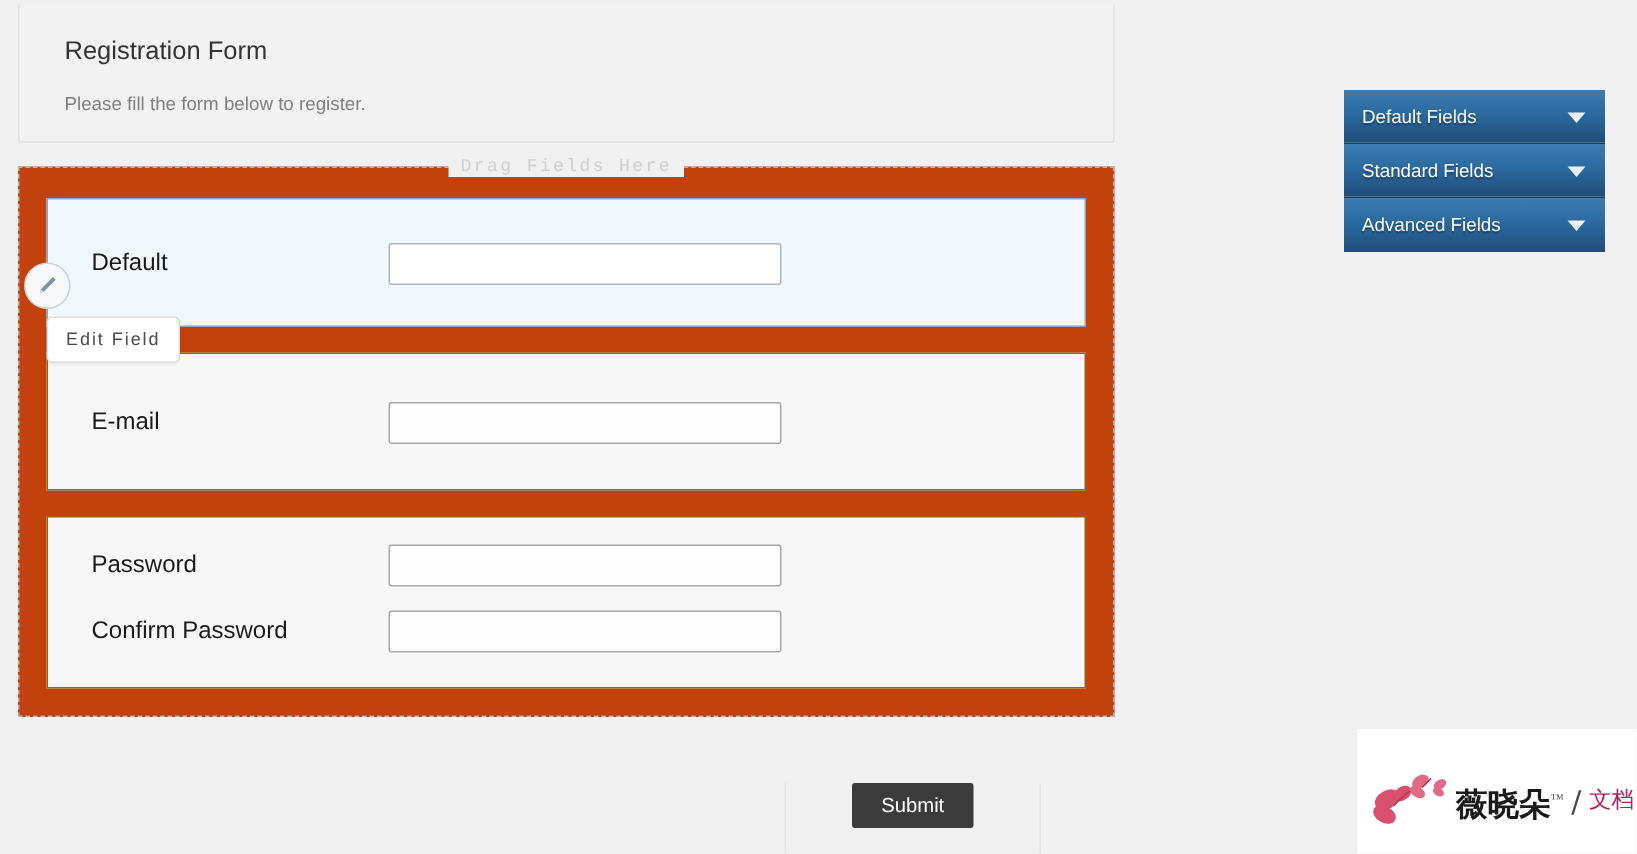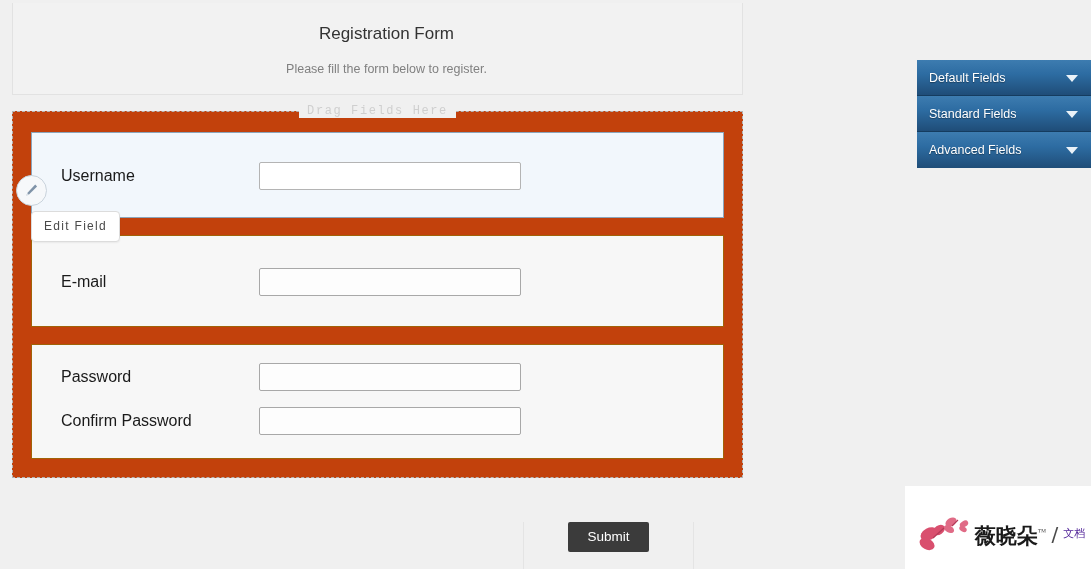--- a/index.html
+++ b/index.html
@@ -26,21 +26,20 @@
 
   
   #form-header-panel {
     box-sizing: border-box;
     width: 731px;
     background: #f2f2f2;
     border: 1px solid #e2e2e2;
     border-top: none;
     padding: 16px 12px 18px 30px;
     margin-top: 3px;
-    text-align: center;
   }
   #form-title {
     font-size: 17px;
     color: #333333;
     font-weight: normal;
     margin: 0 0 0 0;
     padding: 3px 0 0 0;
     line-height: 24px;
   }
   #form-subtitle {
@@ -192,21 +191,21 @@
     font-family: "Liberation Sans", sans-serif;
     font-size: 13.5px;
     padding: 7px 19px 8px 19px;
     cursor: pointer;
     line-height: 15px;
   }
 
   
   #fields-panel {
     position: absolute;
-    left: 917px;
+    left: 896px;
     top: 60px;
     width: 174px;
   }
   .panel-header {
     box-sizing: border-box;
     position: relative;
     height: 36px;
     background: linear-gradient(to bottom, #3d7cb0 0%, #2d6ca2 40%, #1f4d78 100%);
     border-bottom: 1px solid #153c5f;
     color: #ffffff;
@@ -263,23 +262,23 @@
     font-weight: normal;
   }
   #watermark-slash {
     font-family: "DejaVu Sans", sans-serif;
     font-size: 20px;
     color: #4a4a4a;
     padding: 0 3px;
     line-height: 22px;
   }
   #watermark-sub {
-    font-family: Liberation Mono, monospace;
-    font-size: 11px;
-    color: #4c1d95;
+    font-family: Liberation Serif, serif;
+    font-size: 15px;
+    color: #be185d;
     line-height: 22px;
   }
 </style>
 </head>
 <body>
 
 <div id="builder-column">
 
   <div id="form-header-panel">
     <div id="form-title">Registration Form</div>
@@ -293,21 +292,21 @@
       <div id="edit-handle">
         <span>
           <svg width="17" height="17" viewBox="0 0 17 17" aria-hidden="true">
             <path d="M12.2 2.6 L14.1 4.5 L6.0 12.6 L3.5 13.4 L4.3 10.9 Z" fill="#7f93a8" stroke="#5e7near" stroke-width="0"></path>
             <path d="M12.2 2.6 L14.1 4.5 L6.0 12.6 L3.5 13.4 L4.3 10.9 Z" fill="none" stroke="#5d7governed" stroke-width="0"></path>
             <path d="M4.3 10.9 L6.0 12.6 L3.5 13.4 Z" fill="#d9e0e7"></path>
           </svg>
         </span>
       </div>
       <div class="field-row">
-        <div class="field-label">Username</div>
+        <div class="field-label">Default</div>
         <input class="field-input" type="text" value="" placeholder="" style="">
       </div>
       <div id="edit-tooltip">Edit Field</div>
     </div>
 
     <div class="field-block block-email">
       <div class="field-row">
         <div class="field-label">E-mail</div>
         <input class="field-input" type="text" value="" placeholder="" style="">
       </div>

